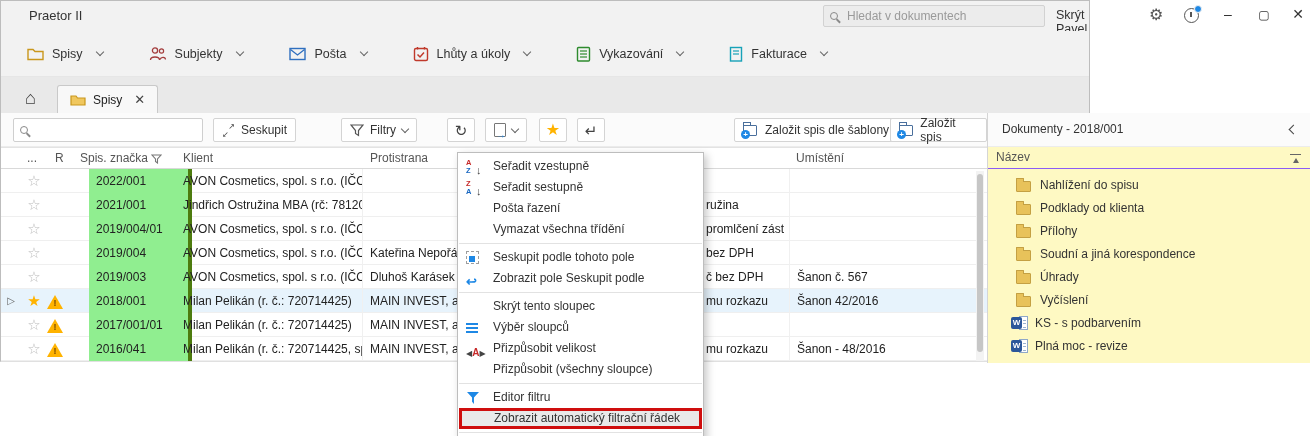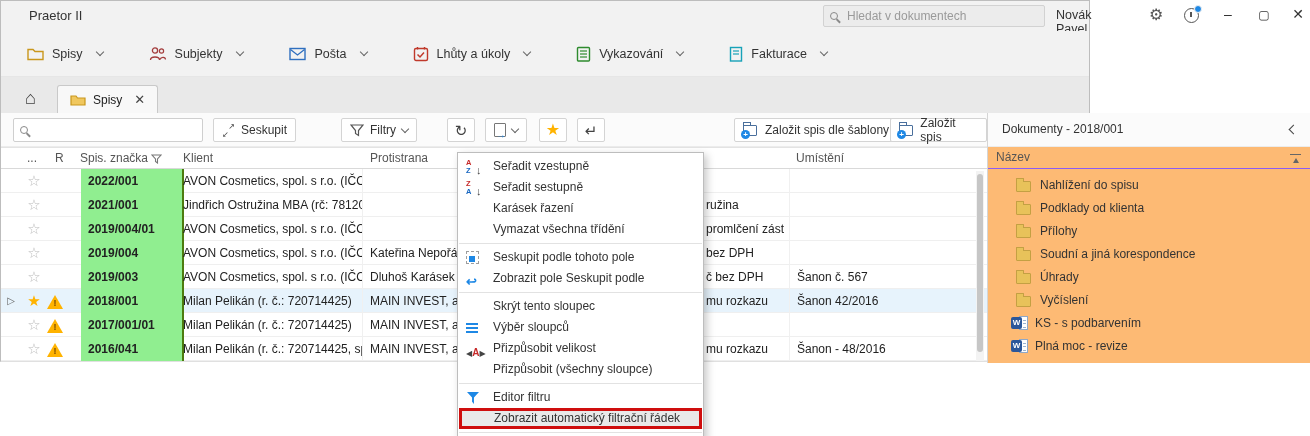--- a/index.html
+++ b/index.html
@@ -80,21 +80,21 @@
            border-top:1px solid #e3e3e3; border-bottom:1px solid #d9d9d9; color:#555; }
   .thead span { position:absolute; top:3px; }
   .trows { position:absolute; left:0; top:168px; width:986px; height:194px; overflow:hidden; }
   .trow { position:absolute; left:0; width:986px; height:24px; border-bottom:1px solid #efefef; background:#fff; }
   .trow.sel { background:#e7f3fc; }
   .cell { position:absolute; top:0; height:24px; line-height:24px; white-space:nowrap; overflow:hidden; }
   .c-gut   { left:0;   width:20px; text-align:center; color:#666; font-size:10px; }
   .c-star  { left:20px; width:26px; text-align:center; font-size:15px; color:#bcbcbc; }
   .c-star.on { color:#FFB300; }
   .c-r     { left:46px; width:26px; }
-  .c-spis  { left:80px;  width:103px; padding-left:7px; background:#90EE90; border-right:2px solid #4d7c0f;font-weight:bold; }
+  .c-spis  { left:88px;  width:103px; padding-left:7px; background:#90EE90; border-right:4px solid #4d7c0f; }
   .trow.sel .c-spis { background:#90EE90; }
   .c-kli   { left:175px; width:187px; padding-left:7px; border-right:1px solid #f0f0f0; }
   .c-pro   { left:362px; width:158px; padding-left:7px; border-right:1px solid #f0f0f0; }
   .c-ext   { left:705px; width:82px; }
   .c-um    { left:788px; width:187px; padding-left:7px; border-left:1px solid #f0f0f0; }
   .warn { display:inline-block; width:16px; height:14px; background:#FFB300; position:relative; top:4px;
           clip-path:polygon(50% 0,100% 100%,0 100%); }
   .warn::after { content:"!"; position:absolute; left:0; right:0; top:2px; text-align:center;
                  color:#7a4a00; font-size:9px; font-weight:bold; line-height:12px; }
   .hfilter { position:absolute; left:150px; top:6px; }
@@ -115,21 +115,21 @@
   .grpico::after { content:""; position:absolute; left:2px; top:4px; width:6px; height:6px; background:#1E88E5; }
   .gparr { position:absolute; left:0; top:0; color:#1E88E5; font-weight:bold; font-size:13px; }
   .bars { position:absolute; left:0; top:3px; width:12px; height:2px; background:#1E88E5;
           box-shadow:0 4px 0 #1E88E5, 0 8px 0 #1E88E5; }
   .bestfit { position:absolute; left:0; top:1px; font-size:8px; color:#444; }
   .bestfit b { color:#C62828; font-size:10px; }
   .funnelF { position:absolute; left:1px; top:2px; width:12px; height:12px; background:#1E88E5;
              clip-path:polygon(0 0,100% 0,58% 45%,58% 100%,42% 82%,42% 45%); }
 
   
-  .panel { position:absolute; left:986px; top:112px; width:324px; height:250px; background:#fdba74;
+  .panel { position:absolute; left:986px; top:112px; width:324px; height:250px; background:#fef9c3;
            border-left:1px solid #d5d5d5; }
   .phead { position:absolute; left:0; top:0; width:100%; height:34px; background:#fbfbfb;
            border-bottom:1px solid #ececec; }
   .phead .t { position:absolute; left:14px; top:9px; color:#333; }
   .chvl { position:absolute; right:14px; top:13px; width:7px; height:7px; border-right:1.5px solid #444;
           border-bottom:1.5px solid #444; transform:rotate(135deg); }
   .pcolhead { position:absolute; left:0; top:34px; width:100%; height:22px; border-bottom:1px solid #8b5cf6; color:#555; }
   .pcolhead .t { position:absolute; left:8px; top:3px; }
   .pinsort { position:absolute; right:10px; top:7px; width:11px; height:9px; border-top:1.6px solid #666; }
   .pinsort::after { content:""; position:absolute; left:2.5px; top:3px; width:0; height:0;
@@ -152,21 +152,21 @@
 
 <div class="app">
 
   <div class="titlebar">
     <span class="app-title">Praetor II</span>
     <div class="tb-search">
       <span class="mag"></span>
       <input placeholder="Hledat v dokumentech" style="">
     </div>
     <span class="user-area">
-      <span>Novák Pavel</span><span class="chv sm"></span>
+      <span>Skrýt Pavel</span><span class="chv sm"></span>
     </span>
     <span class="gear">⚙</span>
     <span class="clockico">
         <span class="dot"></span>
       </span>
     <span class="winbtn btn-min">–</span>
     <span class="winbtn btn-max">▢</span>
     <span class="winbtn btn-close">✕</span>
   </div>
 
@@ -468,21 +468,21 @@
   <div class="ctx-item">
     <span class="cicon">
         <span class="szcol">
           <span class="red">Z</span>
           <span class="blue">A</span>
         </span>
         <span class="szarr">↓</span>
       </span>
     <span>Seřadit sestupně</span>
   </div>
-  <div class="ctx-item"><span>Karásek řazení</span></div>
+  <div class="ctx-item"><span>Pošta řazení</span></div>
   <div class="ctx-item"><span>Vymazat všechna třídění</span></div>
   <div class="ctx-sep"></div>
   <div class="ctx-item">
     <span class="cicon">
         <span class="grpico"></span>
       </span>
     <span>Seskupit podle tohoto pole</span>
   </div>
   <div class="ctx-item">
     <span class="cicon">

